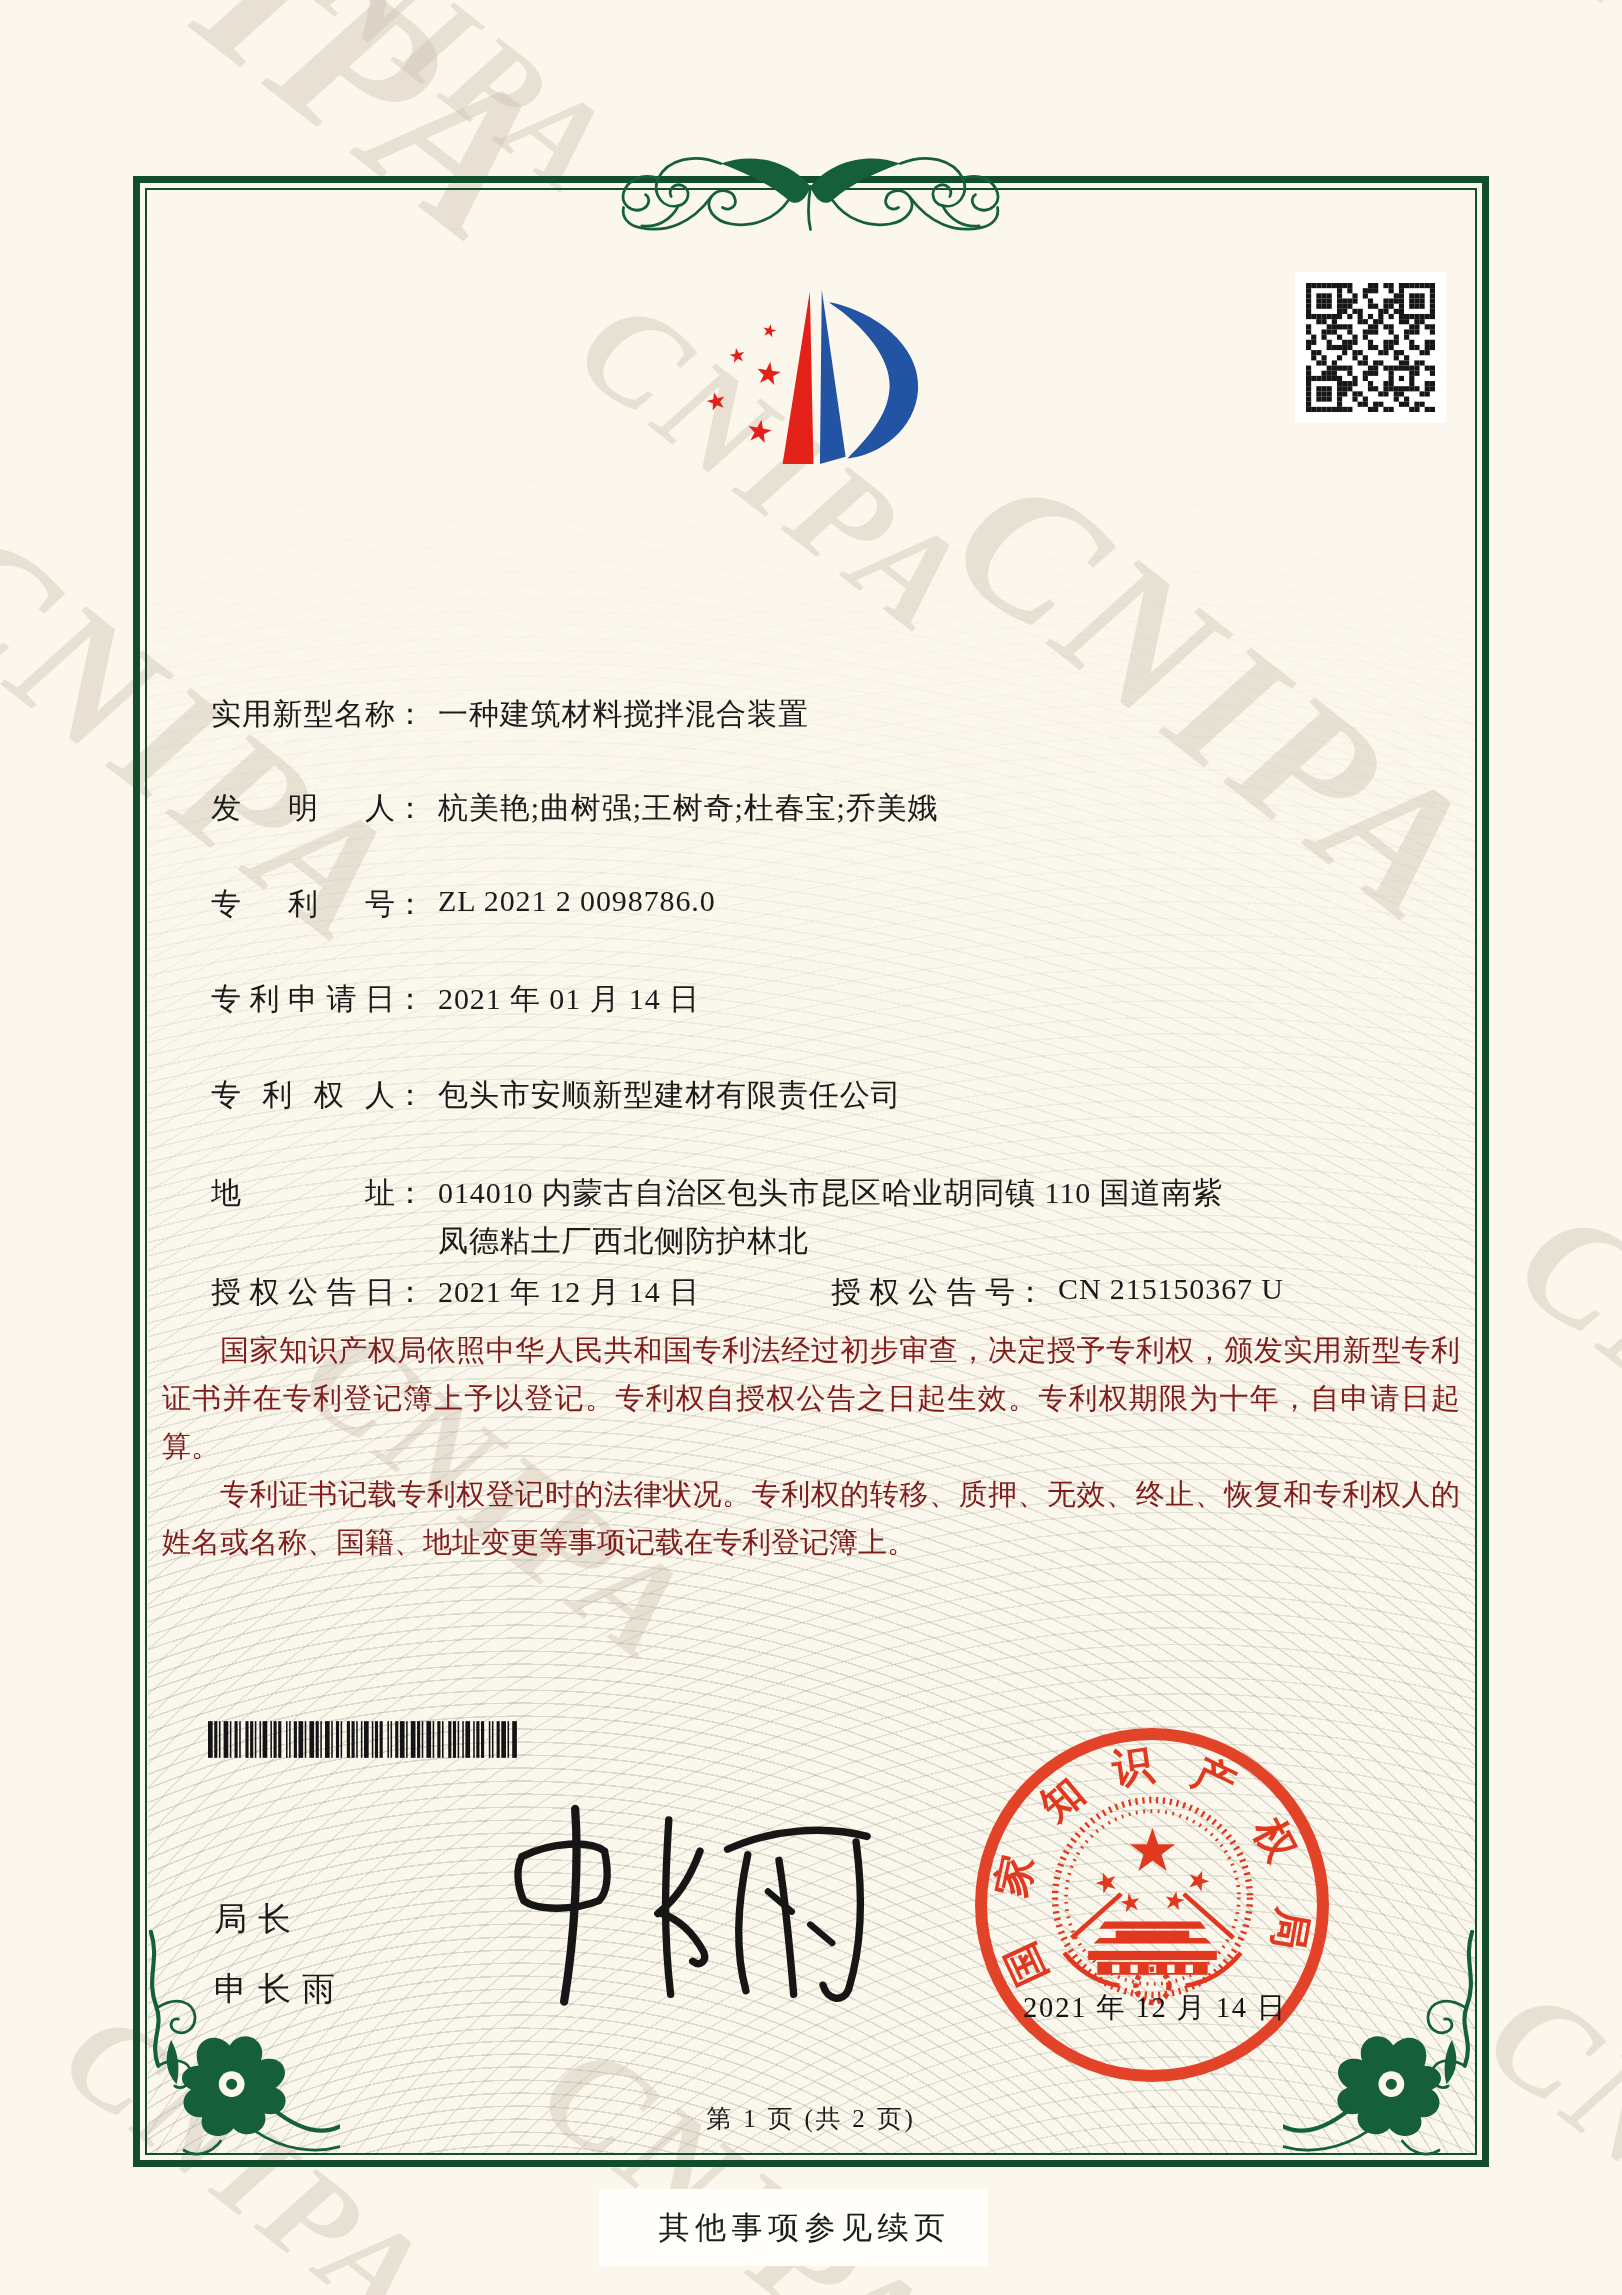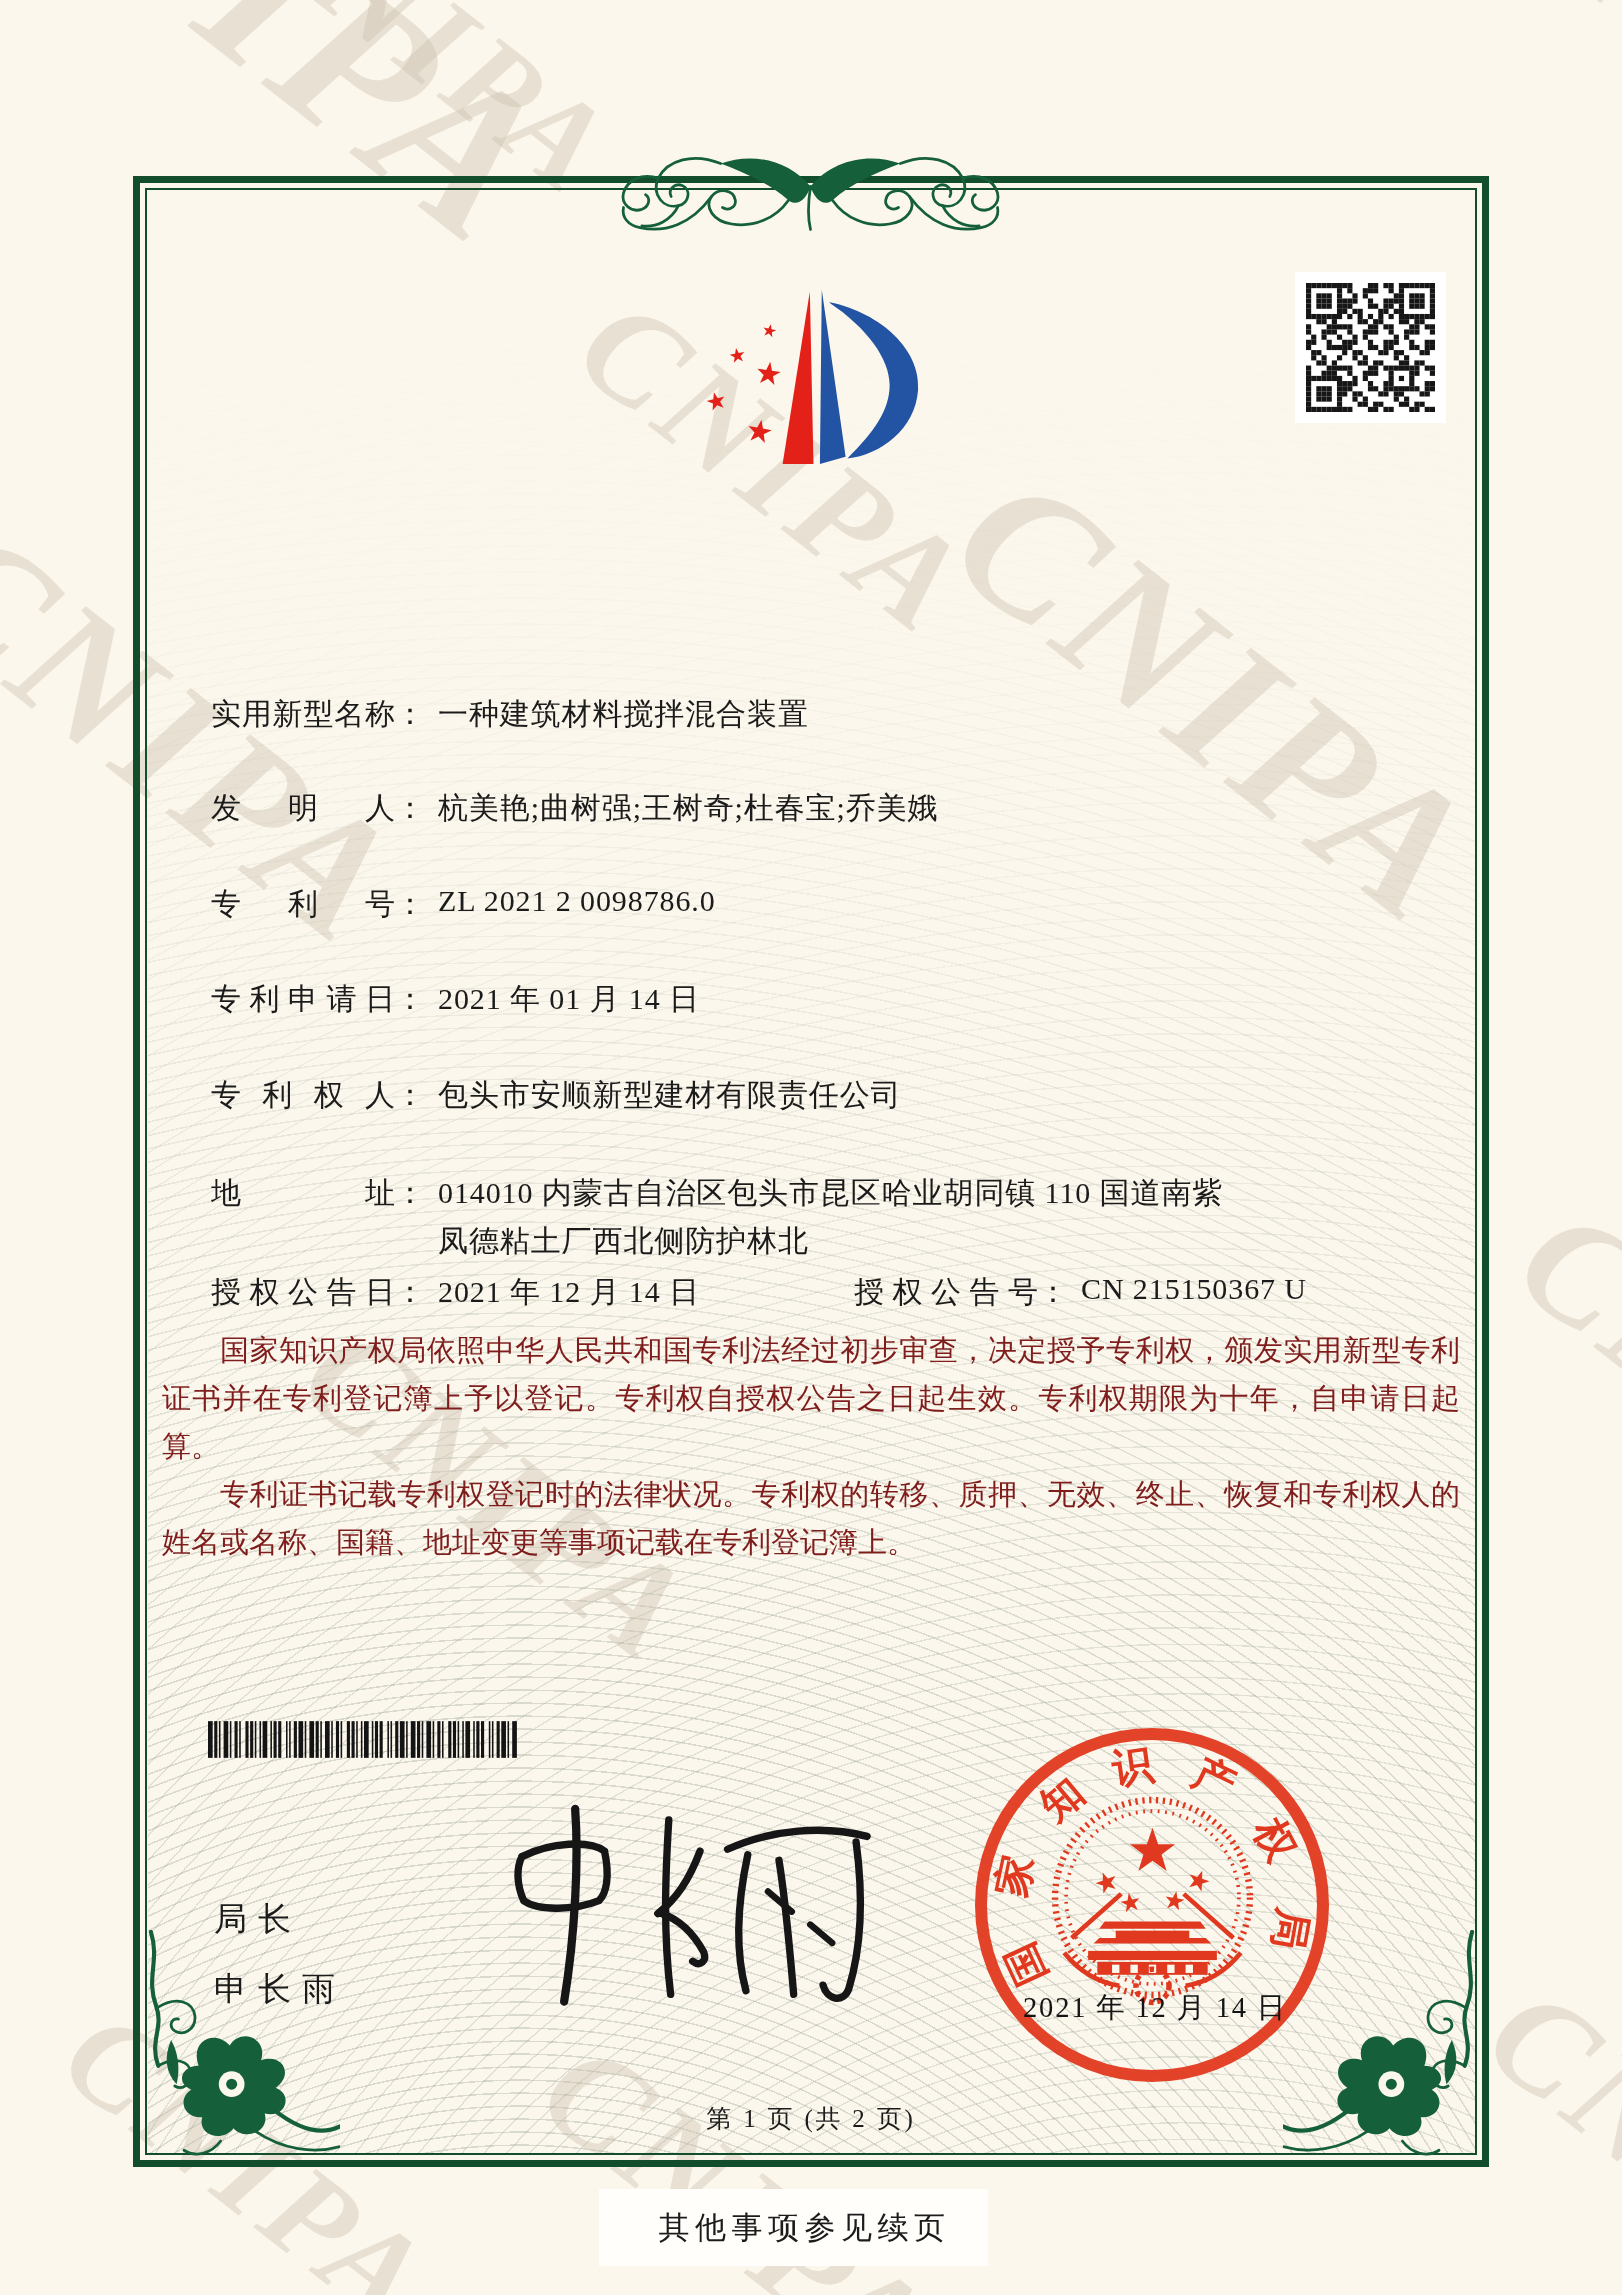--- a/index.html
+++ b/index.html
@@ -22,21 +22,21 @@
   .orn-stroke{stroke:#15603a;fill:none;stroke-width:3;stroke-linecap:round;}
   .orn-fill{fill:#15603a;stroke:none;}
   .certno{left:195px;top:287px;font-size:31px;letter-spacing:3.7px;z-index:4;}
   .title{left:133px;top:490px;width:1356px;text-align:center;font-size:73px;font-weight:700;
          letter-spacing:9.2px;z-index:4;}
   .fields{left:211px;top:680px;width:1102px;height:661px;z-index:4;font-size:30px;}
   .frow{position:absolute;left:0;width:1102px;white-space:nowrap;}
   .flabel{display:inline-block;width:184px;text-align:justify;text-align-last:justify;vertical-align:top;}
   .fcolon{display:inline-block;vertical-align:top;}
   .fvalue{display:inline-block;margin-left:13px;vertical-align:top;letter-spacing:0.9px;}
-  .fgroup2{position:absolute;left:620px;top:0;white-space:nowrap;margin-left:23px;}
+  .fgroup2{position:absolute;left:620px;top:0;white-space:nowrap;}
   .addr2{position:absolute;left:227px;white-space:nowrap;letter-spacing:0.9px;}
   .bodytext{left:162px;top:1326px;width:1298px;font-size:29px;line-height:48px;
             text-align:justify;z-index:4;color:#7f1d1d;}
   .bodytext p{margin:0;text-indent:2em;}
   .barcode{left:208px;top:1721px;width:312px;height:37px;z-index:4;}
   .officer-title{left:214px;top:1897px;font-size:33px;letter-spacing:11px;z-index:4;}
   .officer-name{left:214px;top:1967px;font-size:33px;letter-spacing:11px;z-index:4;}
   .sig{left:487px;top:1796px;z-index:4;}
   .seal{left:975px;top:1728px;width:354px;height:354px;z-index:4;}
   .seal-ring{position:absolute;inset:0;border:12px solid rgba(224,57,31,.95);border-radius:50%;box-sizing:border-box;}

